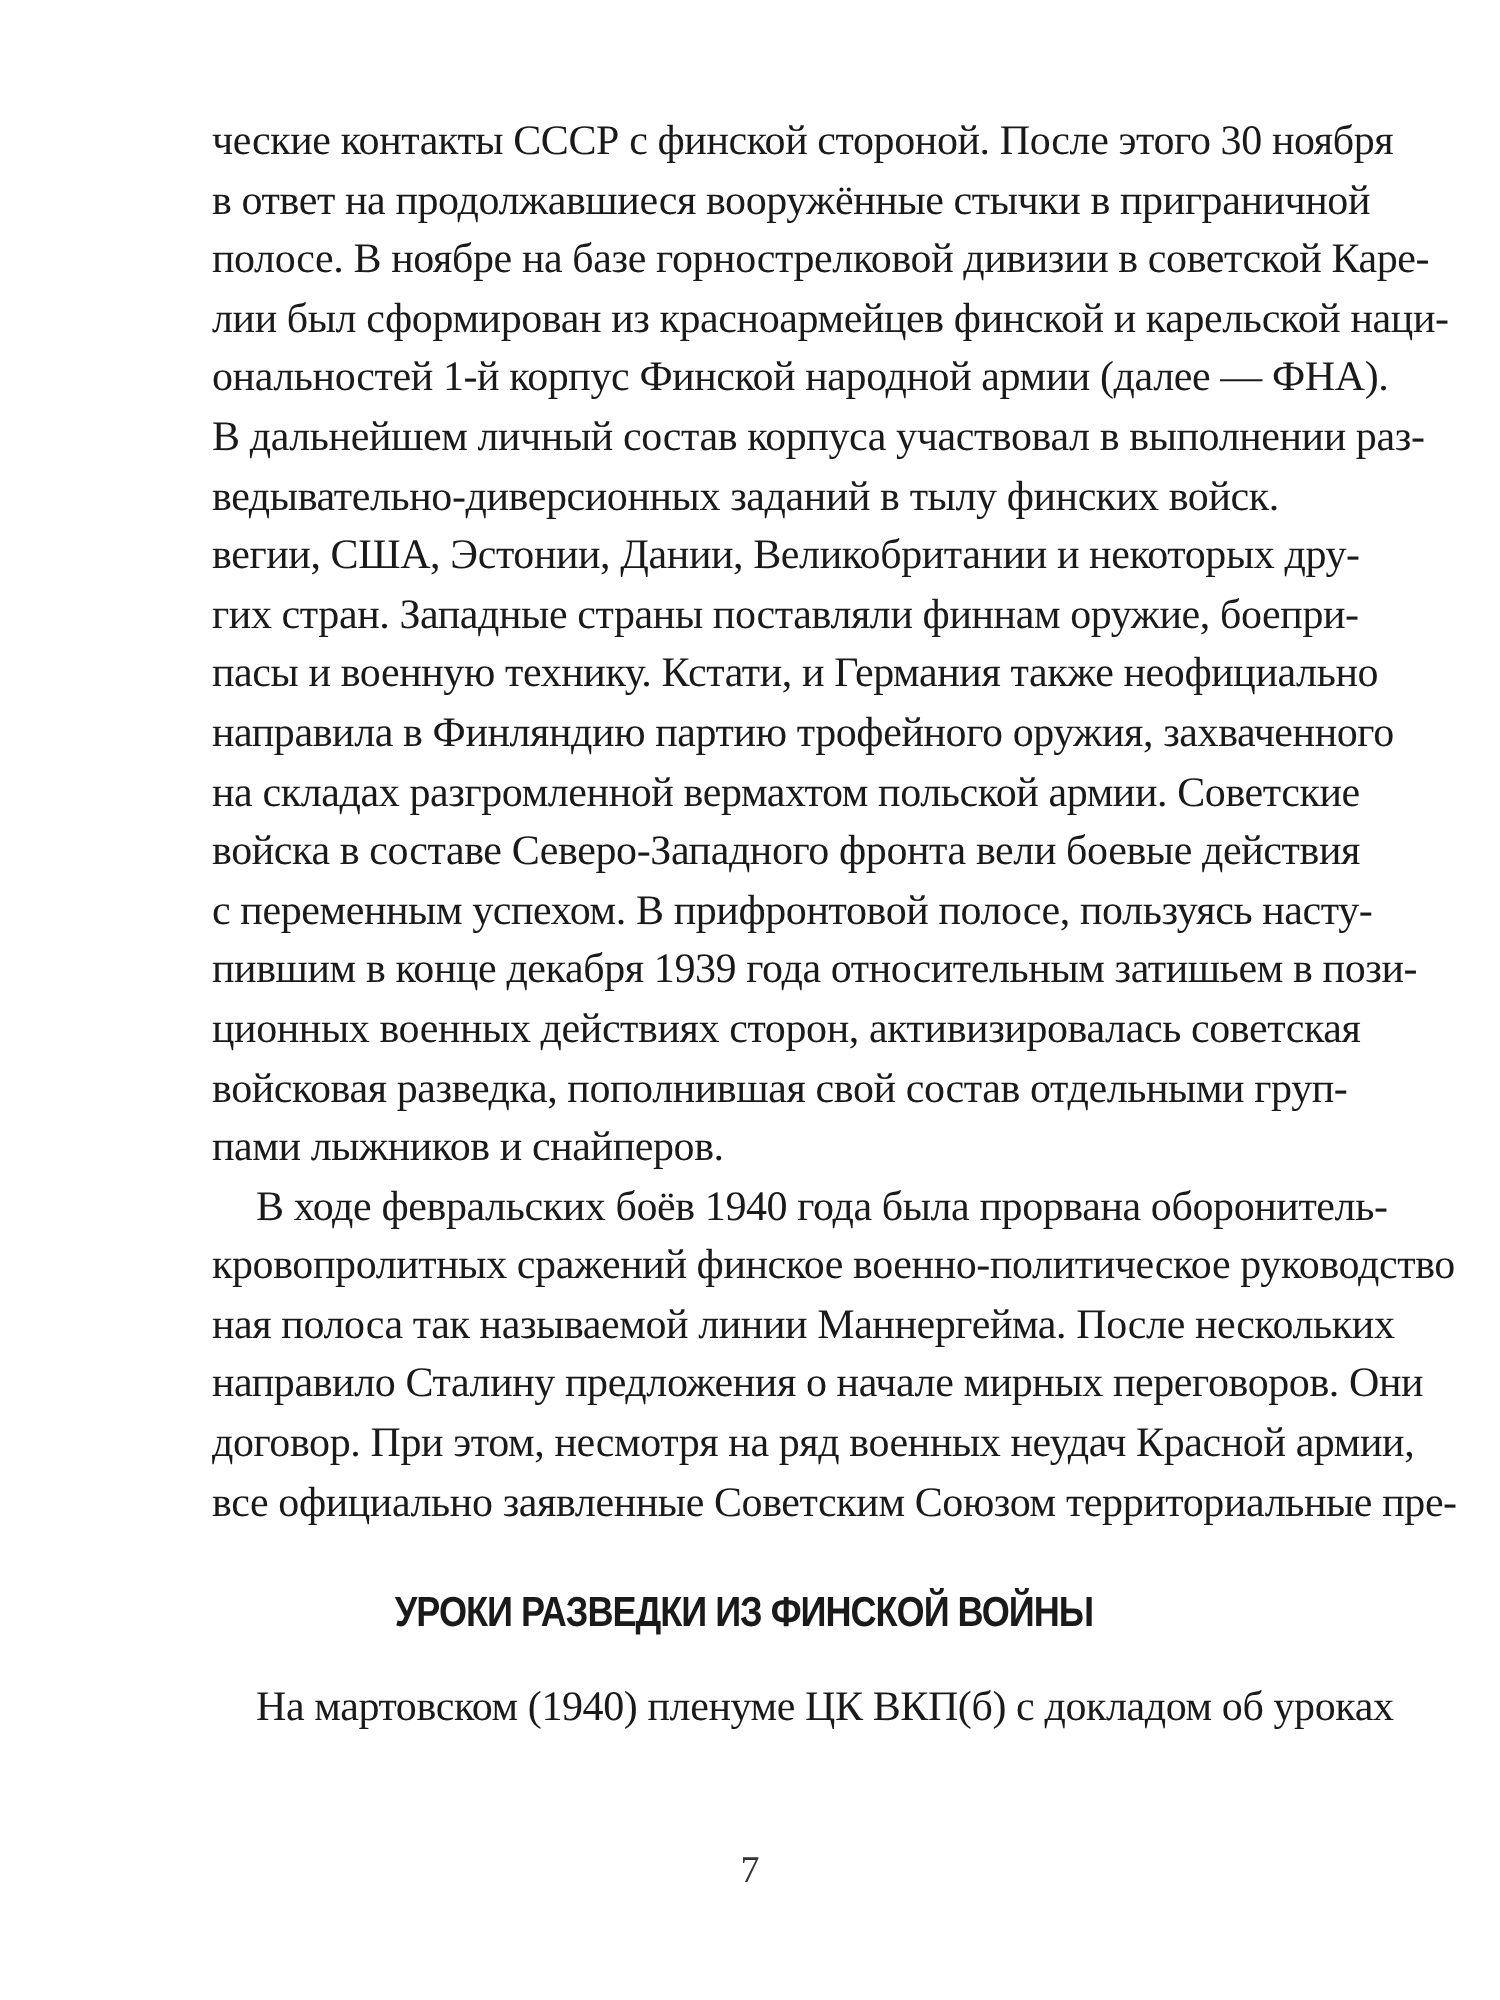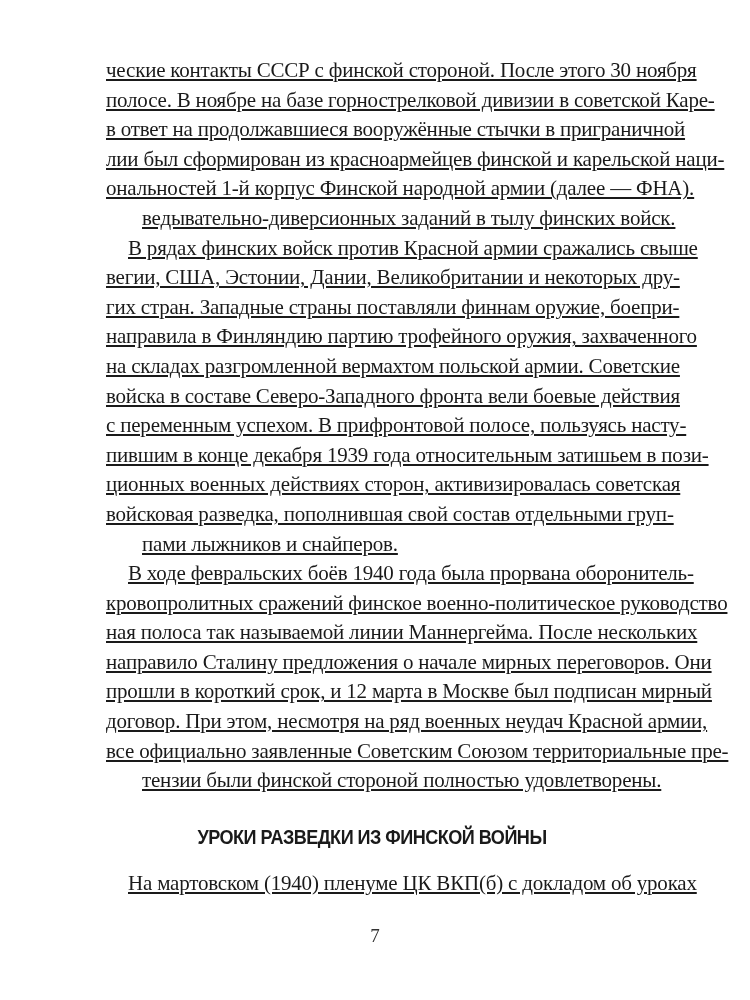--- a/index.html
+++ b/index.html
@@ -22,25 +22,23 @@
     }
     .line {
       font-family: "Liberation Serif", serif;
       font-size: 21px;
       line-height: 29.6px;
       height: 29.6px;
       white-space: nowrap;
       text-align: justify;
       text-align-last: justify;
       letter-spacing: -0.2px;
-      text-decoration: underline;
     }
     .line.last {
       text-align-last: left;
-      margin-left: 36px;
     }
     .line.indent {
       padding-left: 22px;
     }
     .heading {
       font-family: "Liberation Sans", sans-serif;
       font-weight: bold;
       font-size: 21px;
       text-align: center;
       letter-spacing: -0.6px;
@@ -62,50 +60,49 @@
       color: #333;
     }
   </style>
 </head>
 <body>
 
 <div class="page">
 
   <div>
     <div class="line">ческие контакты СССР с финской стороной. После этого 30 ноября</div>
+    <div class="line">в ответ на продолжавшиеся вооружённые стычки в приграничной</div>
     <div class="line">полосе. В ноябре на базе горнострелковой дивизии в советской Каре-</div>
-    <div class="line">в ответ на продолжавшиеся вооружённые стычки в приграничной</div>
     <div class="line">лии был сформирован из красноармейцев финской и карельской наци-</div>
     <div class="line">ональностей 1-й корпус Финской народной армии (далее — ФНА).</div>
+    <div class="line">В дальнейшем личный состав корпуса участвовал в выполнении раз-</div>
     <div class="line last">ведывательно-диверсионных заданий в тылу финских войск.</div>
   </div>
 
   <div>
-    <div class="line indent">В рядах финских войск против Красной армии сражались свыше</div>
     <div class="line">вегии, США, Эстонии, Дании, Великобритании и некоторых дру-</div>
     <div class="line">гих стран. Западные страны поставляли финнам оружие, боепри-</div>
+    <div class="line">пасы и военную технику. Кстати, и Германия также неофициально</div>
     <div class="line">направила в Финляндию партию трофейного оружия, захваченного</div>
     <div class="line">на складах разгромленной вермахтом польской армии. Советские</div>
     <div class="line">войска в составе Северо-Западного фронта вели боевые действия</div>
     <div class="line">с переменным успехом. В прифронтовой полосе, пользуясь насту-</div>
     <div class="line">пившим в конце декабря 1939 года относительным затишьем в пози-</div>
     <div class="line">ционных военных действиях сторон, активизировалась советская</div>
     <div class="line">войсковая разведка, пополнившая свой состав отдельными груп-</div>
     <div class="line last">пами лыжников и снайперов.</div>
   </div>
 
   <div>
     <div class="line indent">В ходе февральских боёв 1940 года была прорвана оборонитель-</div>
     <div class="line">кровопролитных сражений финское военно-политическое руководство</div>
     <div class="line">ная полоса так называемой линии Маннергейма. После нескольких</div>
     <div class="line">направило Сталину предложения о начале мирных переговоров. Они</div>
-    <div class="line">прошли в короткий срок, и 12 марта в Москве был подписан мирный</div>
     <div class="line">договор. При этом, несмотря на ряд военных неудач Красной армии,</div>
     <div class="line">все официально заявленные Советским Союзом территориальные пре-</div>
-    <div class="line last">тензии были финской стороной полностью удовлетворены.</div>
   </div>
 
   <div class="heading">УРОКИ РАЗВЕДКИ ИЗ ФИНСКОЙ ВОЙНЫ</div>
 
   <div>
     <div class="line indent">На мартовском (1940) пленуме ЦК ВКП(б) с докладом об уроках</div>
 
   </div>
 
 </div>

